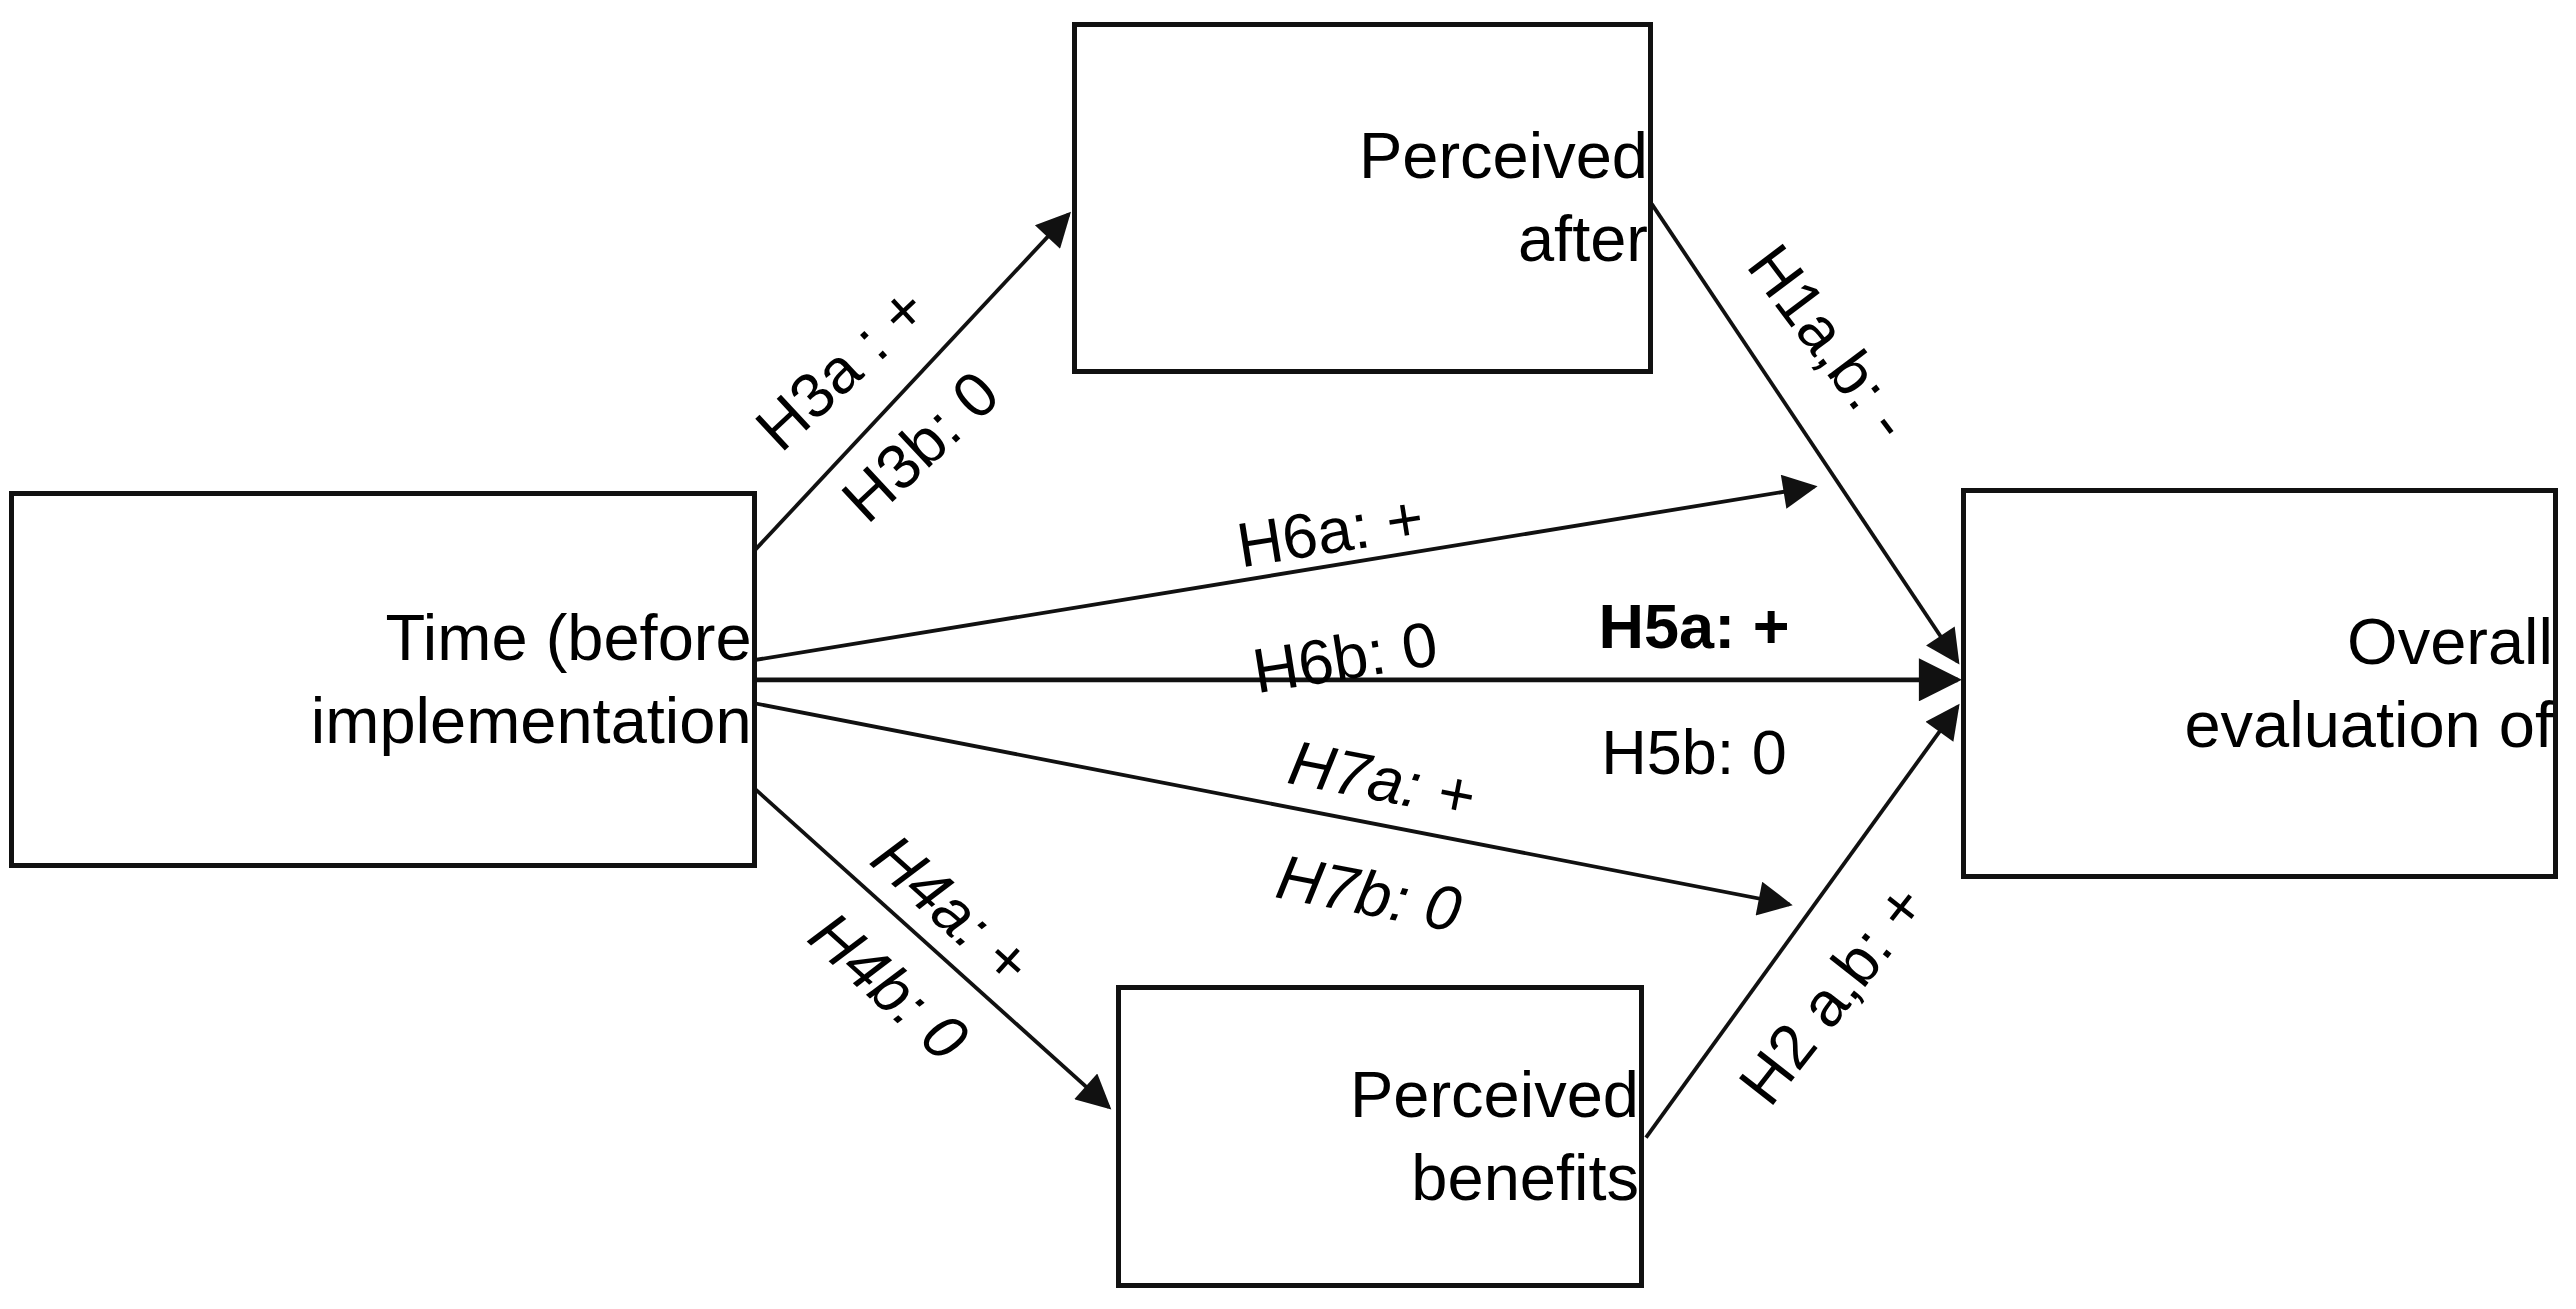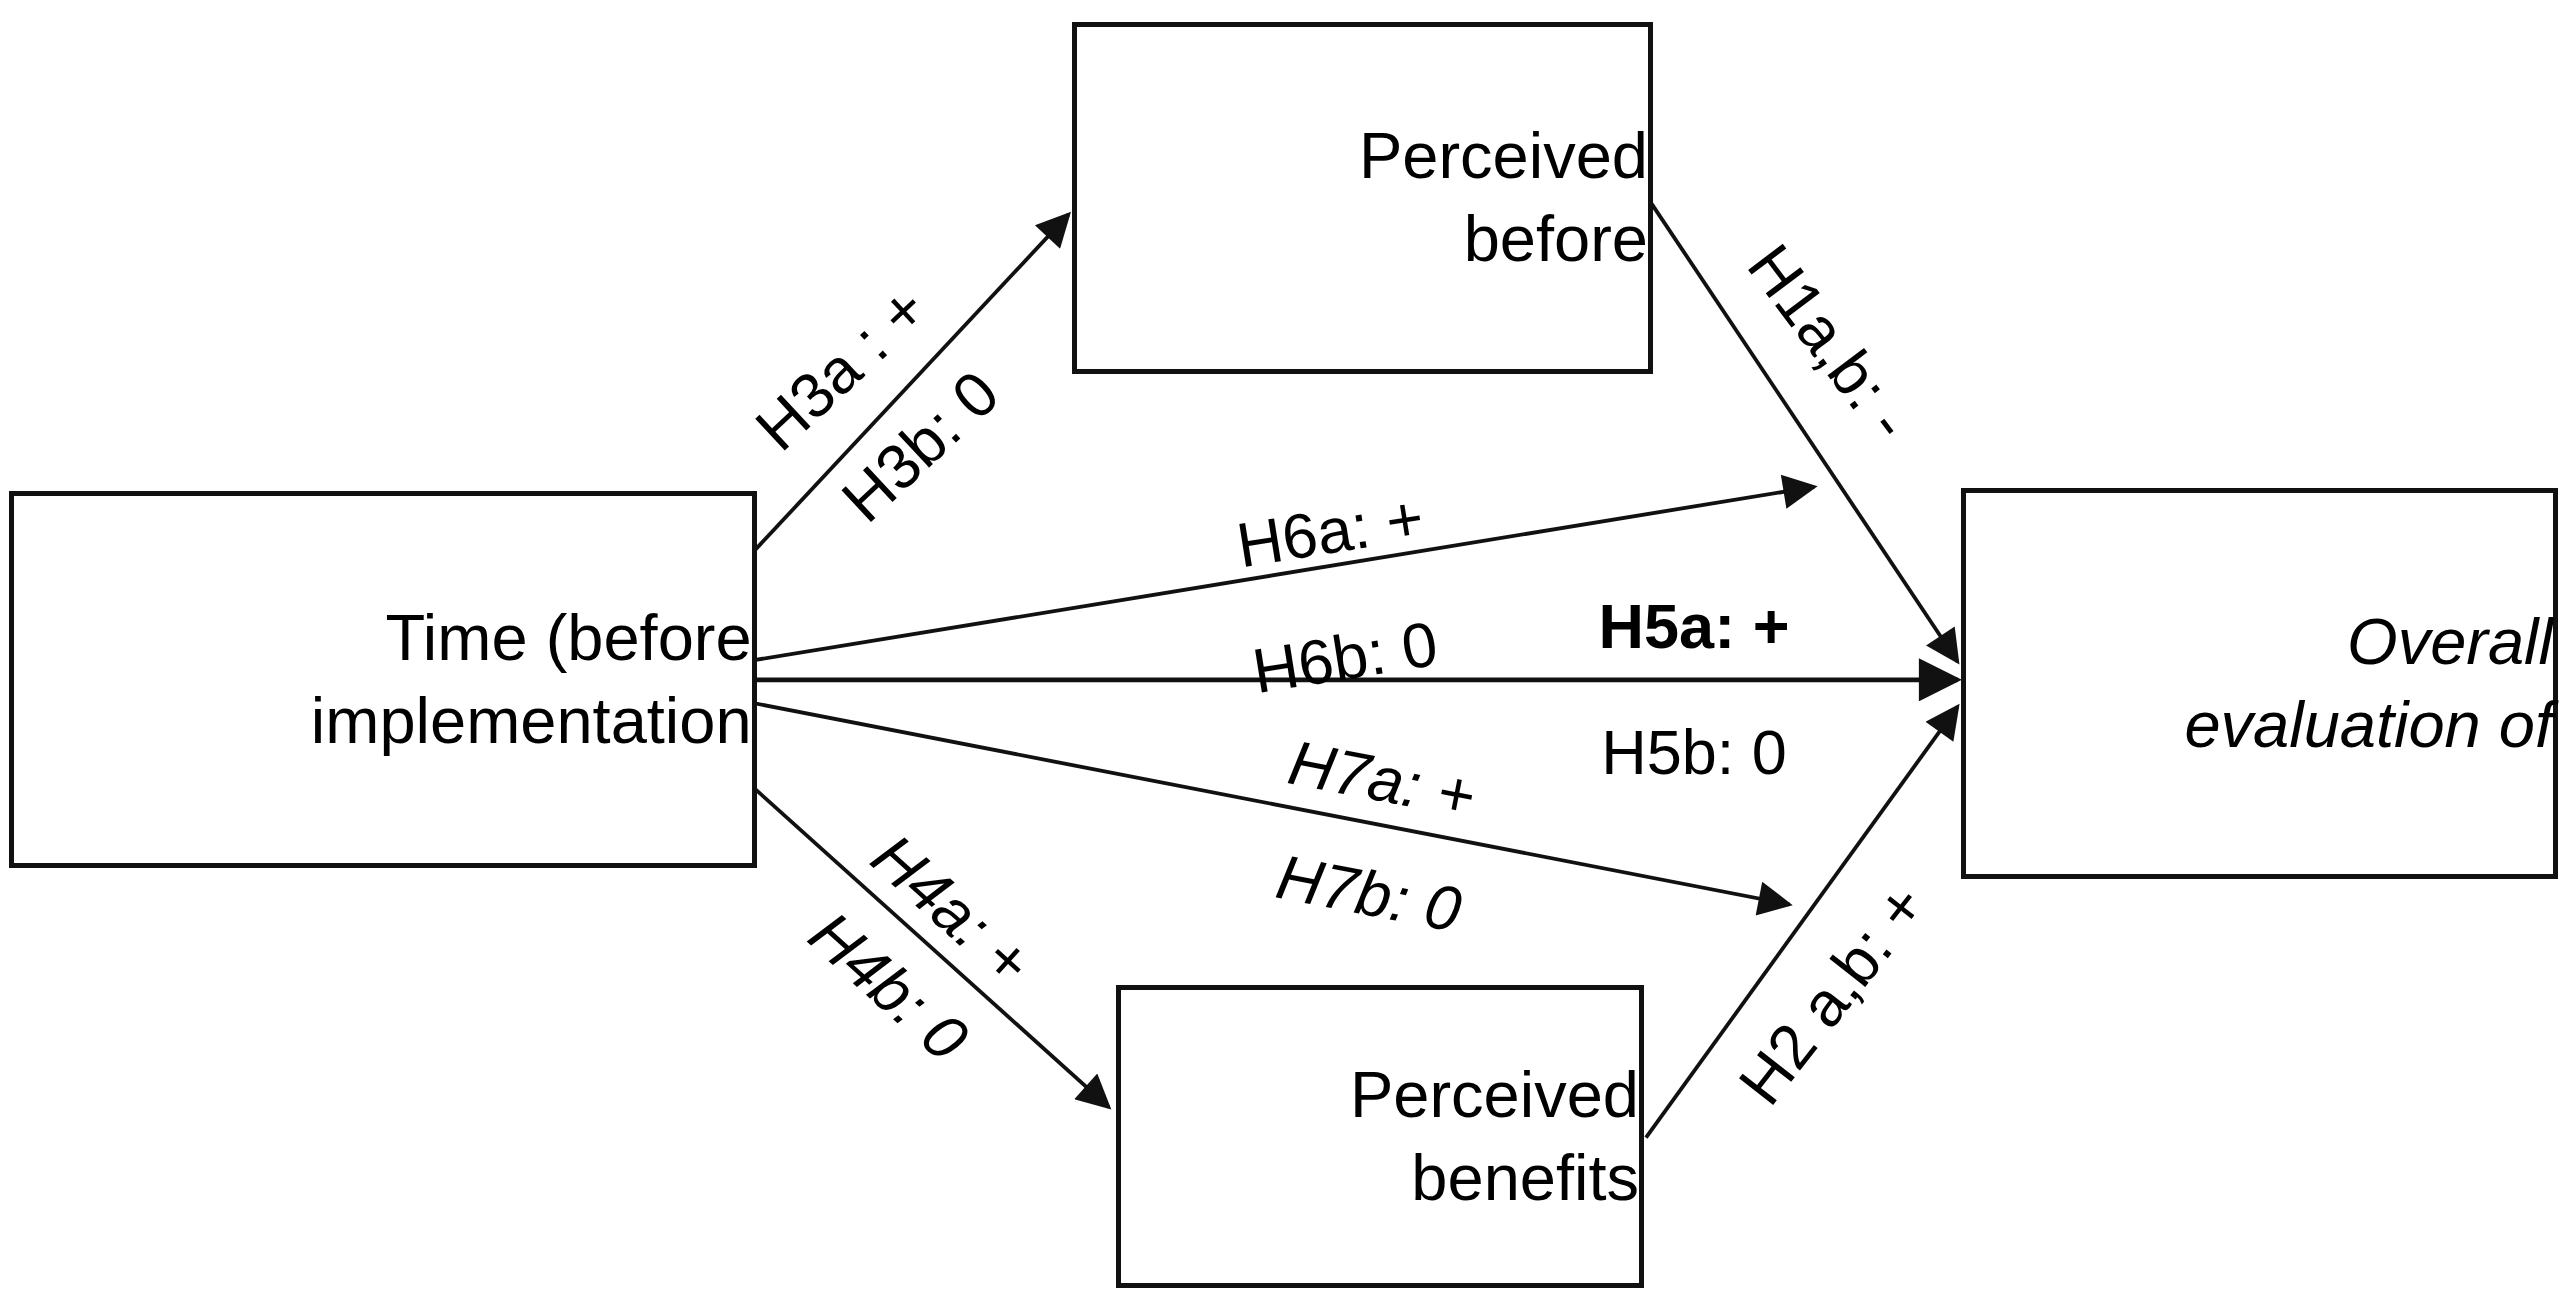--- a/index.html
+++ b/index.html
@@ -33,21 +33,21 @@
     text-align: center;
     font-size: 65px;
     line-height: 1.27;
     color: #000000;
     box-sizing: border-box;
   }
   .box span { display: block; white-space: nowrap; }
   .box-time     { left: 8.6px;    top: 491px; width: 748px; height: 377px; }
   .box-risks    { left: 1072px; top: 22px;  width: 581px; height: 352px; }
   .box-benefits { left: 1116px; top: 985px;width: 528px; height: 303px; }
-  .box-overall  { left: 1961px; top: 488px; width: 597px; height: 391px; font-style: italic; }
+  .box-overall  { left: 1961px; top: 488px; width: 597px; height: 391px; }
 
   .edge-label {
     position: absolute;
     font-size: 63px;
     white-space: nowrap;
     color: #000000;
     transform-origin: center center;
   }
   .italic { font-style: italic; }
 
@@ -84,21 +84,21 @@
     <line x1="1722" y1="1190" x2="2048" y2="739" stroke="#111111" stroke-width="4" marker-end="url(#ah)"></line>
   </svg>
 
   <div class="box box-time">
     <span>Time (before</span>
     <span>implementation</span>
   </div>
 
   <div class="box box-risks">
     <span>Perceived</span>
-    <span>before</span>
+    <span>after</span>
   </div>
 
   <div class="box box-benefits">
     <span>Perceived</span>
     <span>benefits</span>
   </div>
 
   <div class="box box-overall">
     <span>Overall</span>
     <span>evaluation of</span>

